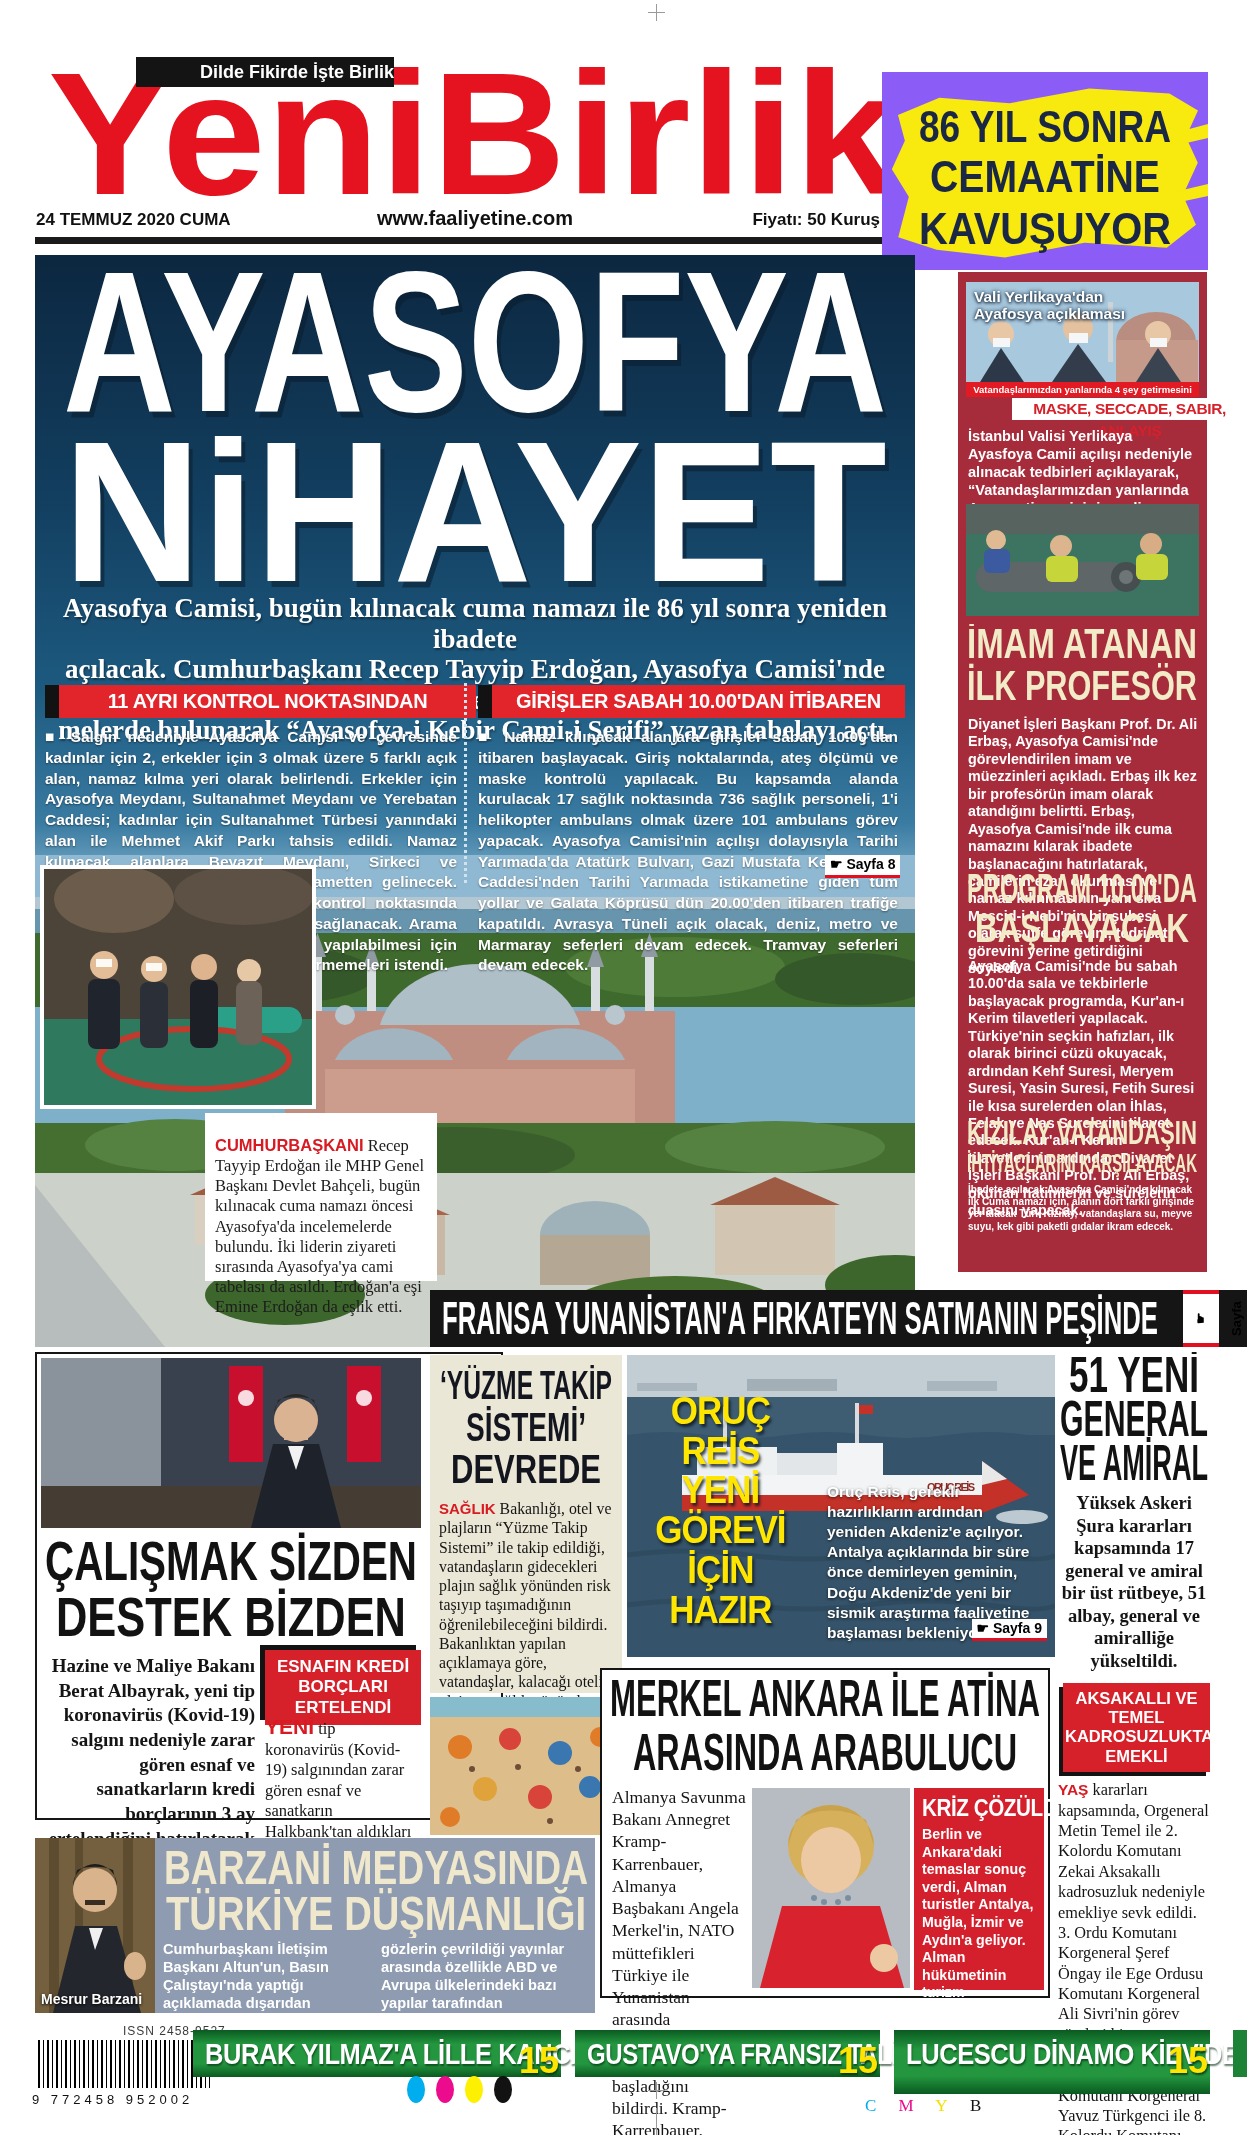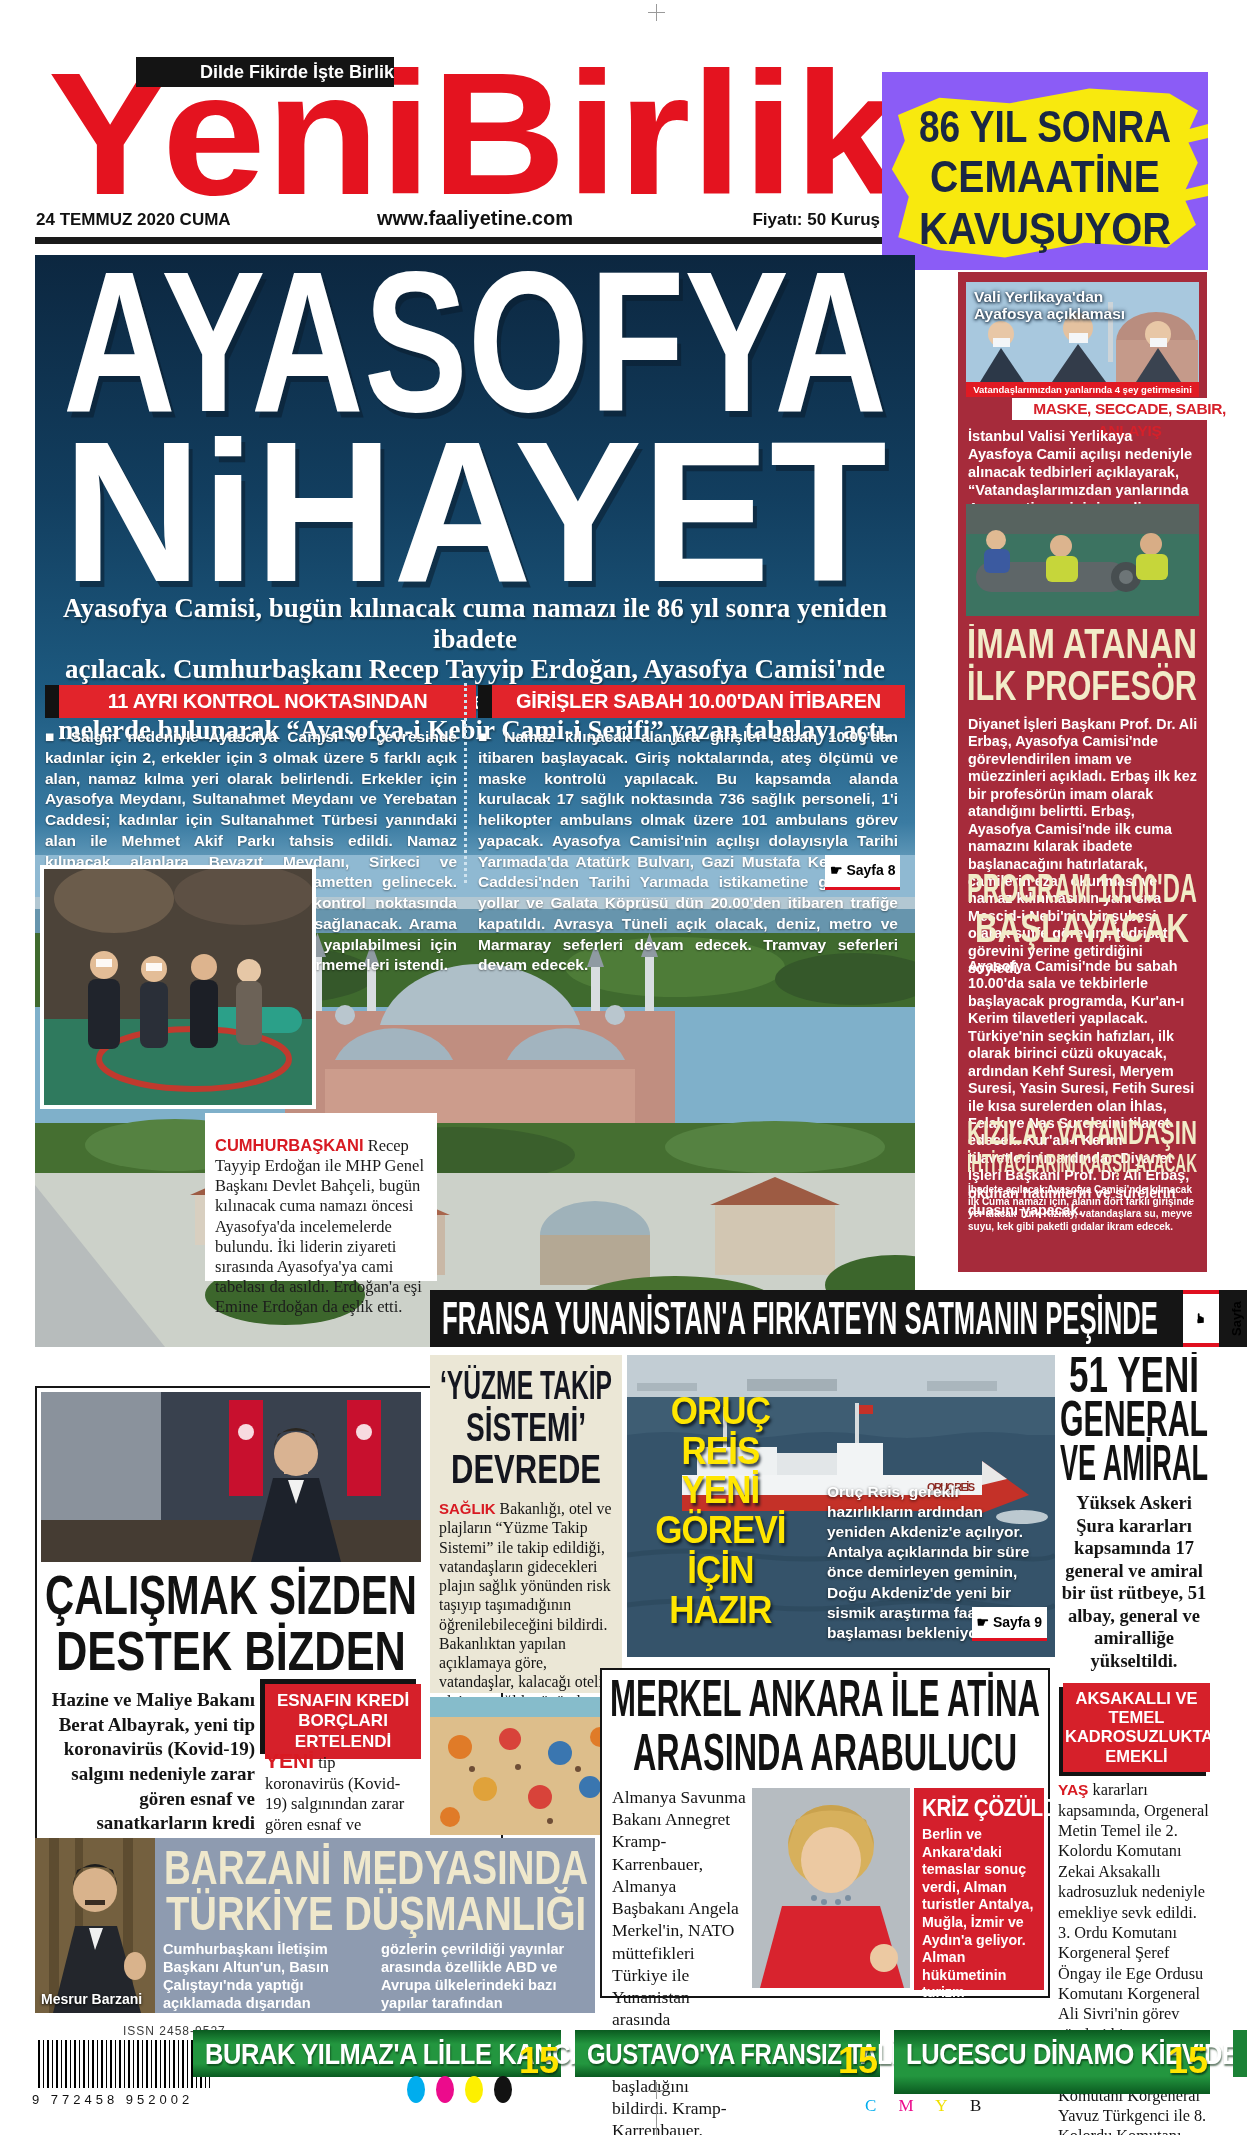--- a/index.html
+++ b/index.html
@@ -1,21 +1,21 @@
 <!DOCTYPE html>
 <html><head>
 <meta charset="utf-8">
 <style>
   html,body{margin:0;padding:0;background:#e8e8e8;}
   #page{position:relative;width:1247px;height:2135px;background:#fff;overflow:hidden;
         font-family:"Liberation Sans",sans-serif;}
   .abs{position:absolute;}
   svg text{font-family:"Liberation Sans",sans-serif;font-weight:bold;}
   .ptag{display:inline-block;background:#fff;border-bottom:3px solid #e01020;
-        font:bold 14px/1.25 "Liberation Sans",sans-serif;color:#000;padding:7px 5px;white-space:nowrap;}
+        font:bold 14px/1.25 "Liberation Sans",sans-serif;color:#000;padding:1px 5px;white-space:nowrap;}
   .whitebody{color:#fff;font-weight:bold;}
   .serif{font-family:"Liberation Serif","DejaVu Serif",serif;}
   .lead-red{color:#d81a22;font-weight:bold;font-family:"Liberation Sans",sans-serif;}
   .regline{position:absolute;background:#9a9a9a;}
 </style>
 </head>
 <body>
 
 <div id="page">
 
@@ -209,21 +209,21 @@
 
   <div class="abs" style="left:430px;top:1290px;width:817px;height:57px;background:#151515;">
     <svg width="740" height="57">
       <text x="370" y="44" text-anchor="middle" font-size="46" fill="#fff" textLength="716" lengthAdjust="spacingAndGlyphs">FRANSA YUNANİSTAN'A FIRKATEYN SATMANIN PEŞİNDE</text>
     </svg>
     <div class="abs" style="right:28px;top:0;width:36px;height:57px;background:#fff;border-top:4px solid #e01020;border-bottom:4px solid #e01020;box-sizing:border-box;">
       <span style="display:block;writing-mode:vertical-rl;transform:rotate(180deg);font:bold 13px/36px 'Liberation Sans',sans-serif;color:#000;text-align:center;height:49px;">☛ Sayfa 11</span>
     </div>
   </div>
 
-  <div class="abs" style="left:35px;top:1352px;width:468px;height:468px;border:2px solid #161616;background:#fff;box-sizing:border-box;margin-top:34px;">
+  <div class="abs" style="left:35px;top:1352px;width:468px;height:468px;border:2px solid #161616;background:#fff;box-sizing:border-box;">
     <svg width="380" height="170" preserveAspectRatio="none" style="position:absolute;left:4px;top:4px;">
       <rect width="380" height="170" fill="#39414e"></rect>
       <rect width="120" height="170" fill="#cdd6dd" opacity=".55"></rect>
       <rect x="188" y="8" width="34" height="96" fill="#c8102e"></rect>
         <circle cx="205" cy="40" r="8" fill="#fff" opacity=".85"></circle>
       <rect x="306" y="8" width="34" height="96" fill="#c8102e"></rect>
         <circle cx="323" cy="40" r="8" fill="#fff" opacity=".85"></circle>
       <rect y="128" width="380" height="42" fill="#453c33"></rect>
       <circle cx="255" cy="62" r="22" fill="#d9b392"></circle>
       <path d="M233,56 a22,20 0 0 1 44,0 l-4,-14 a30,16 0 0 0 -36,0 z" fill="#2a2620"></path>

